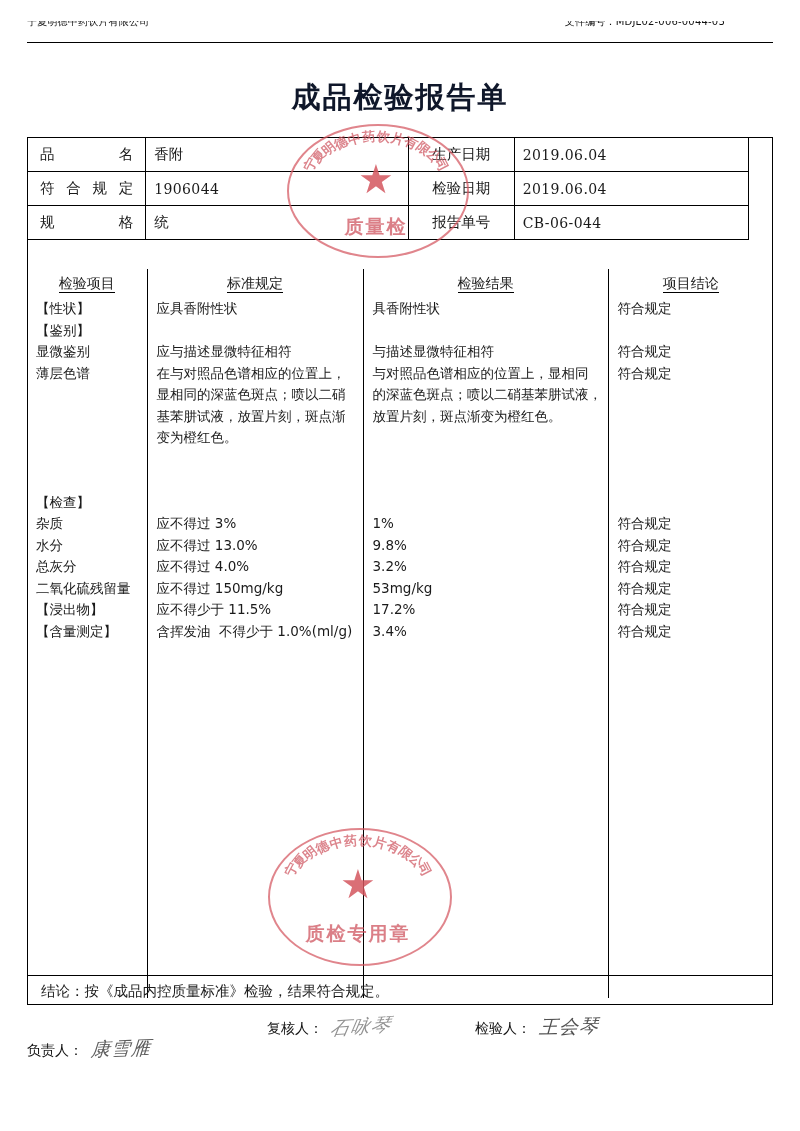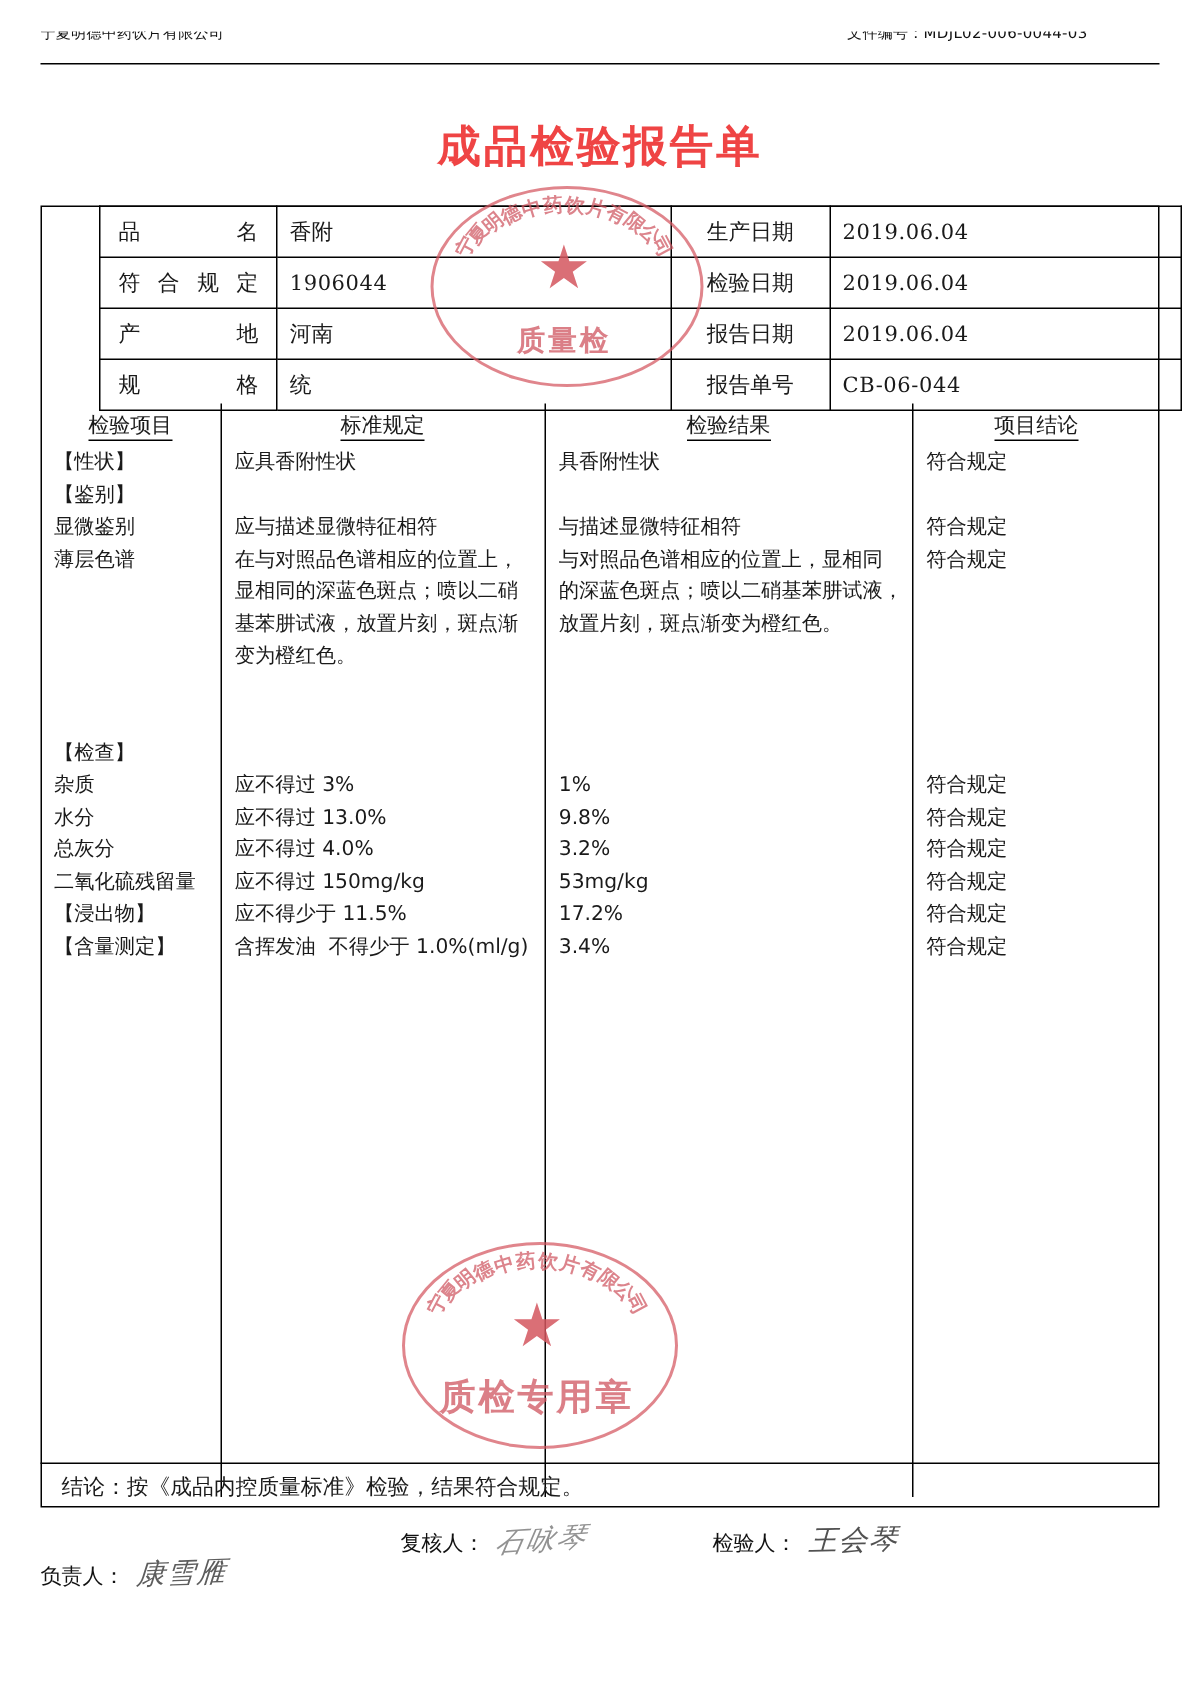--- a/index.html
+++ b/index.html
@@ -50,21 +50,21 @@
   
   .doc-title {
     position: absolute;
     left: 0;
     top: 78px;
     width: 800px;
     text-align: center;
     font-size: 29px;
     font-weight: 700;
     letter-spacing: 2px;
-    color: #ef4444;
+    color: #0f172a;
   }
 
   
   .frame {
     position: absolute;
     left: 27px;
     top: 137px;
     width: 746px;
     height: 868px;
     border: 1.4px solid #000;
@@ -73,21 +73,20 @@
 
   
   .info-table {
     position: absolute;
     left: 27px;
     top: 137px;
     width: 722px;
     border-collapse: collapse;
     table-layout: fixed;
     font-size: 14.5px;
-    margin-left: 39px;
   }
   .info-table td {
     border: 1px solid #000;
     height: 33px;
     padding: 0 8px;
     vertical-align: middle;
     white-space: nowrap;
   }
   .info-table td.lbl {
     width: 92px;
@@ -241,21 +240,21 @@
     opacity: 0.75;
     letter-spacing: 2px;
   }
   #stamp-top    { left: 287px; top: 124px;  width: 178px; height: 130px; }
   #stamp-bottom { left: 268px; top: 828px;  width: 180px; height: 134px; }
   #stamp-top    .star { font-size: 40px; }
   #stamp-bottom .star { font-size: 40px; }
   #stamp-top    .arc-text span,
   #stamp-bottom .arc-text span { font-size: 13px; }
   #stamp-top    .bottom-text { font-size: 19px; }
-  #stamp-bottom .bottom-text { font-size: 24px; text-align: center; }
+  #stamp-bottom .bottom-text { font-size: 19px; text-align: center; }
 </style>
 </head>
 <body>
 
 <div id="page">
 
   <div class="doc-header">
     <div class="hdr-inner">
       <span class="hdr-left">宁夏明德中药饮片有限公司</span>
       <span class="hdr-right">文件编号：MDJL02-006-0044-03</span>
@@ -271,26 +270,20 @@
         <tr>
           <td class="lbl">品　　名</td>
           <td class="val">香附</td>
           <td class="lbl2">生产日期</td>
           <td class="val2 num">2019.06.04</td>
         </tr>
         <tr>
           <td class="lbl">符合规定</td>
           <td class="val num">1906044</td>
           <td class="lbl2">检验日期</td>
-          <td class="val2 num">2019.06.04</td>
-        </tr>
-        <tr>
-          <td class="lbl">产　　地</td>
-          <td class="val">河南</td>
-          <td class="lbl2">报告日期</td>
           <td class="val2 num">2019.06.04</td>
         </tr>
         <tr>
           <td class="lbl">规　　格</td>
           <td class="val">统</td>
           <td class="lbl2">报告单号</td>
           <td class="val2 num">CB-06-044</td>
         </tr>
       </tbody>
   </table>

